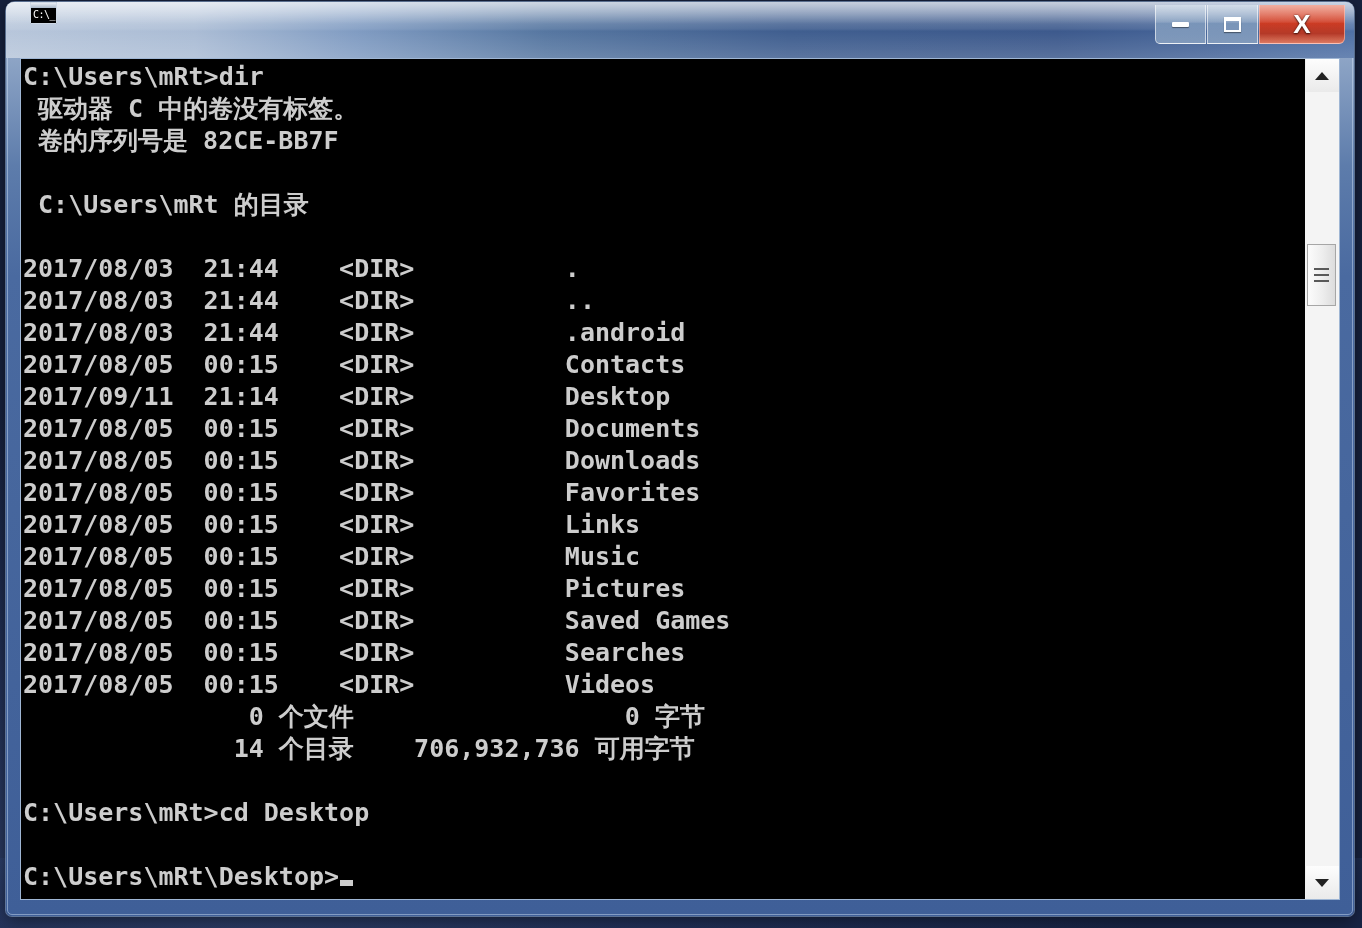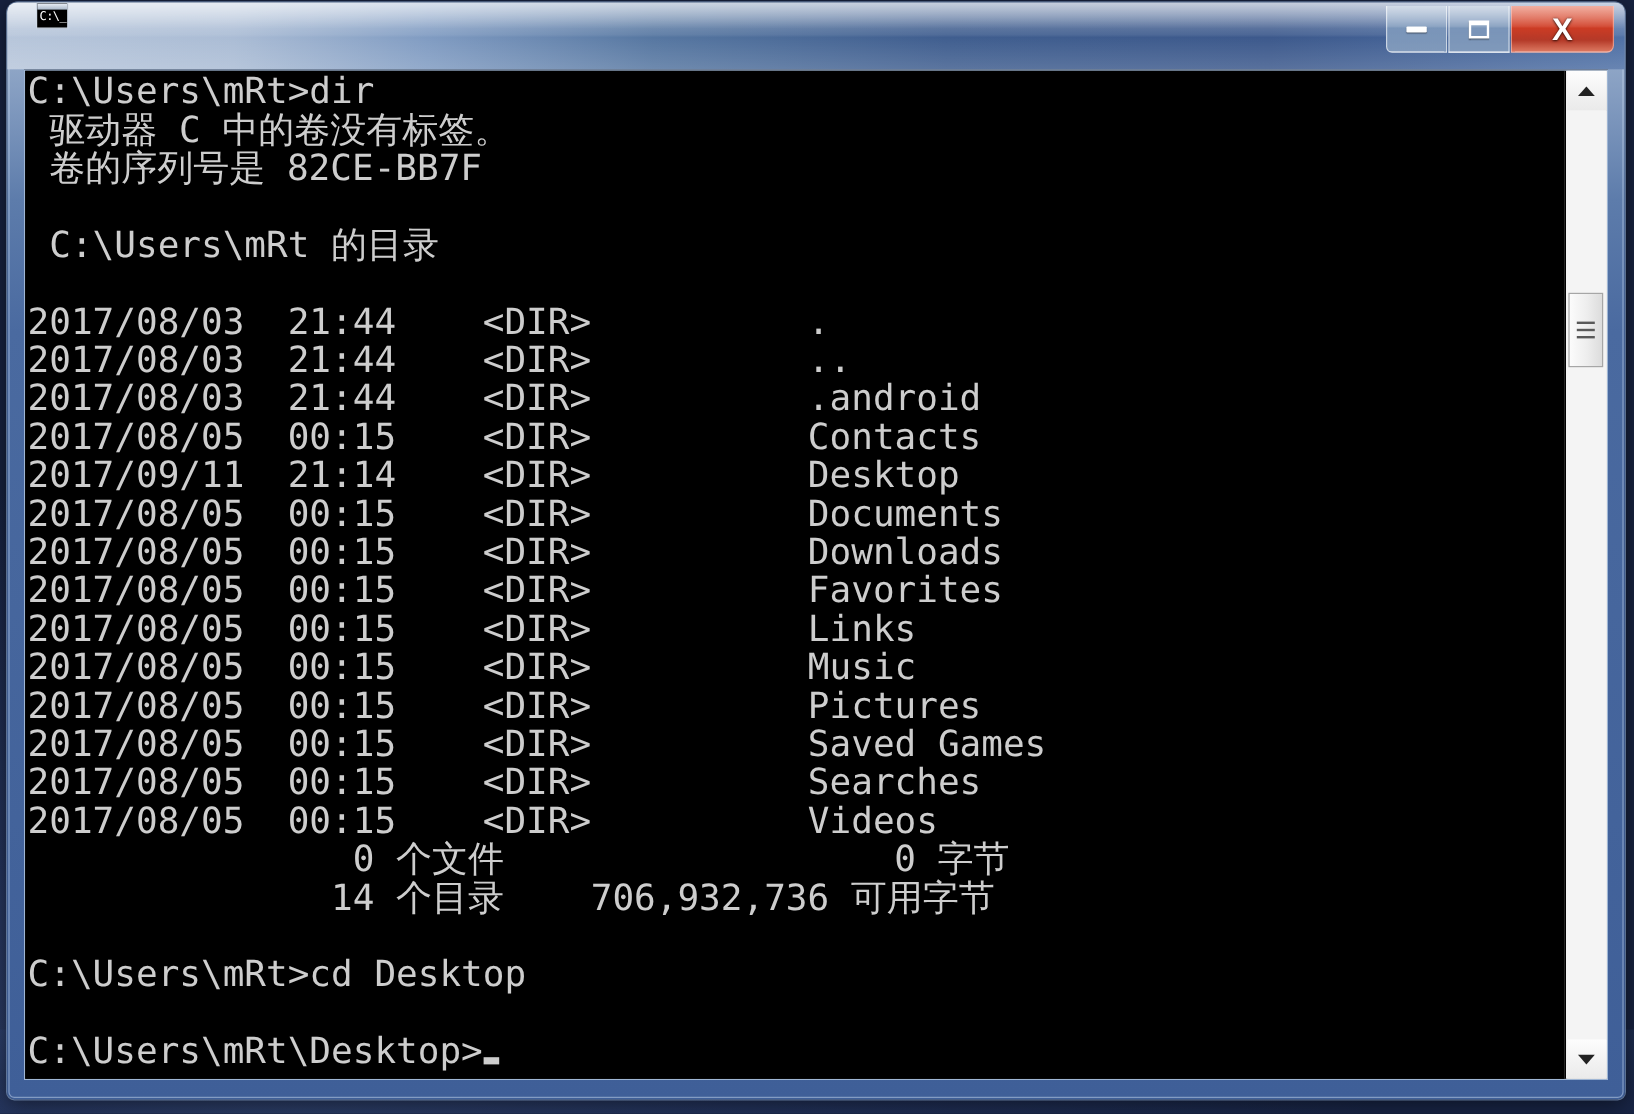--- a/index.html
+++ b/index.html
@@ -143,28 +143,28 @@
   
   #console {
     position: relative;
     width: 1285px; height: 100%;
     background: #000;
     overflow: hidden;
     padding: 2px 0 0 2px;
   }
   #console-text {
     font-family: "DejaVu Sans Mono", monospace;
-    font-size: 30px;
+    font-size: 25px;
     line-height: 32px;
     color: #cdcdcd;
     white-space: pre;
     letter-spacing: 0px;
     margin: 0;
     padding: 0;
-    font-weight: 400;
+    font-weight: 700;
     -webkit-font-smoothing: none;
   }
   .cursor {
     display: inline-block;
     width: 13px; height: 6px;
     background: #cdcdcd;
     vertical-align: -1px;
     margin-left: 1px;
   }
 

